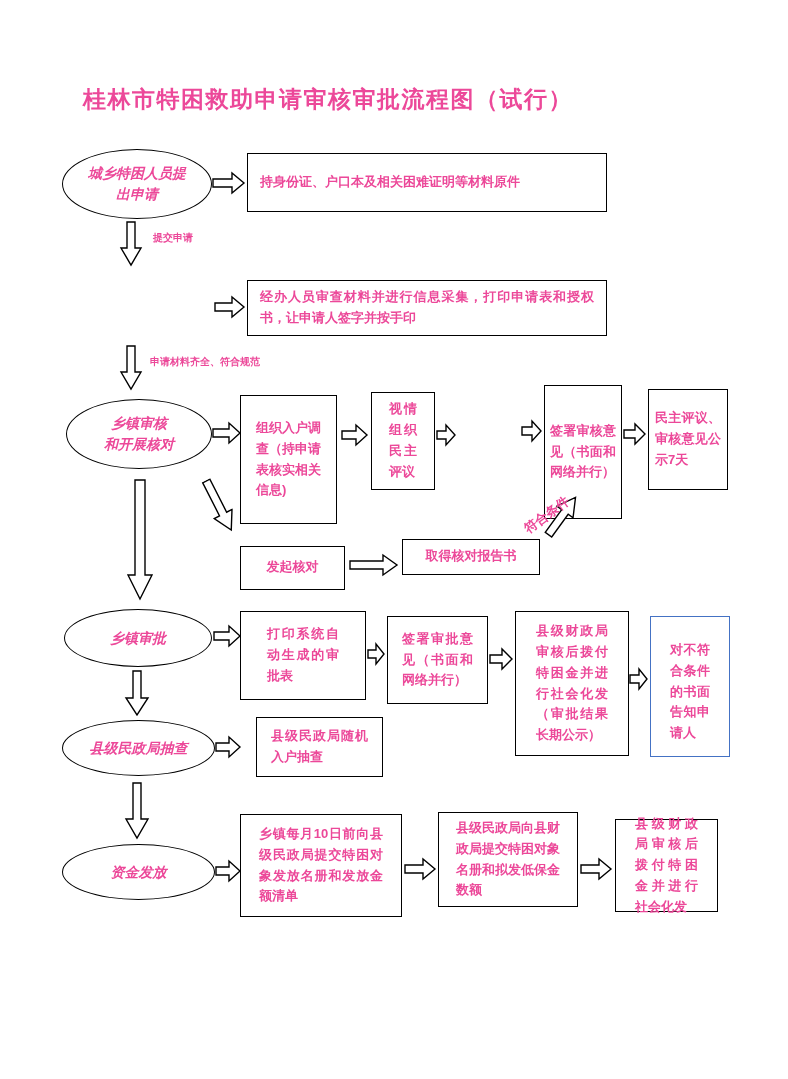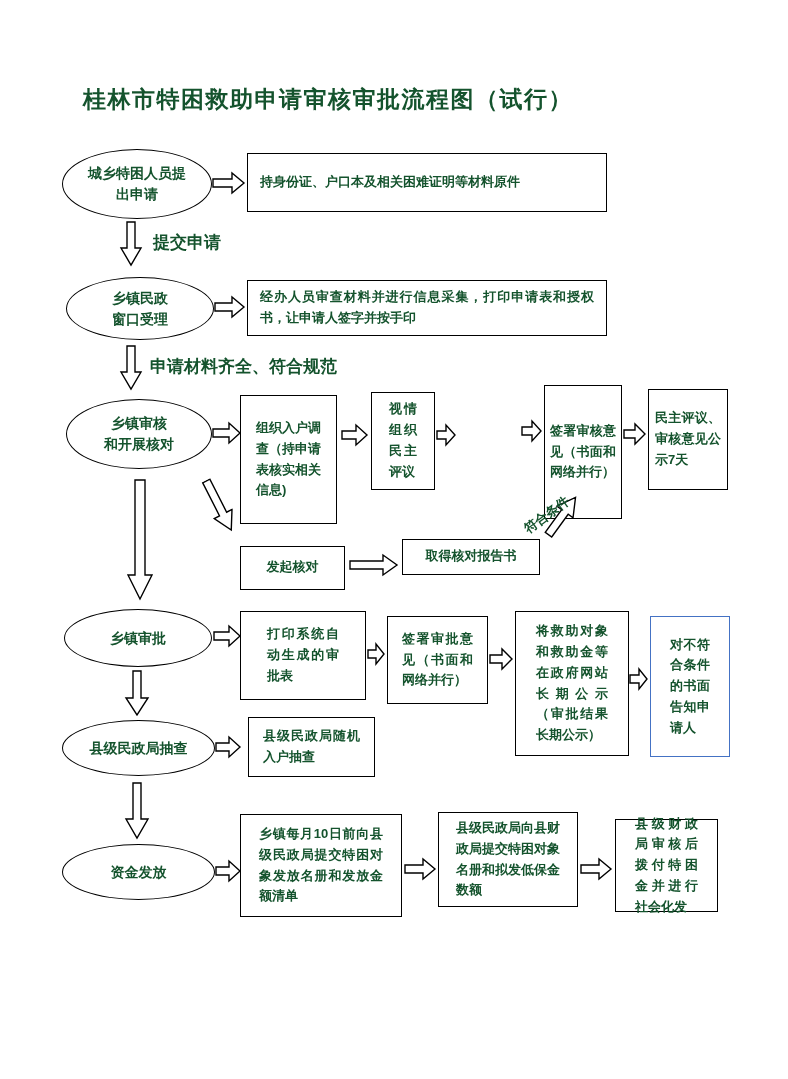--- a/index.html
+++ b/index.html
@@ -1,40 +1,40 @@
 <!DOCTYPE html>
 <html><head>
 <meta charset="utf-8">
 <style>
   * { margin:0; padding:0; box-sizing:border-box; }
   html,body { background:#ffffff; }
   .page {
     position:relative; width:788px; height:1079px; background:#ffffff;
-    font-family:"Liberation Sans","DejaVu Sans",sans-serif; color:#14532d;
+    font-family:"Liberation Sans","DejaVu Sans",sans-serif; color:#ec4899;
     overflow:hidden;
   }
   .abs { position:absolute; }
   .title { font-size:23px; font-weight:bold; letter-spacing:1.5px; white-space:nowrap; }
   .ellipse {
     border:1.6px solid #000; border-radius:50%;
     display:flex; align-items:center; justify-content:center;
-    text-align:center; font-weight:bold; font-size:14px; line-height:1.5;
+    text-align:center; font-weight:bold; font-size:14px; line-height:1.5;font-style:italic;
   }
   .ellipse span { white-space:pre-line; }
   .box {
     border:1.3px solid #000; background:#fff;
     font-size:13px; font-weight:600; line-height:1.6;
     display:flex; align-items:center;
   }
   .box span { display:block; width:100%; text-align:justify; }
   .box.center { justify-content:flex-end;font-family:Liberation Mono, monospace; }
   .box.center span { text-align:center; }
-  .box.blue { border-color:#4472c4; }
+  .box.blue { border-color:#4472c4;align-items:flex-end; }
   .arrow polygon { fill:#ffffff; stroke:#000000; stroke-width:1.4; stroke-linejoin:miter; }
-  .edge-label { font-size:17px; font-weight:bold; white-space:nowrap; }
+  .edge-label { font-size:10px; font-weight:bold; white-space:nowrap; }
 </style>
 </head>
 <body>
 
 <div class="page">
 
   <div class="title abs" style="left:83px;top:84px">桂林市特困救助申请审核审批流程图（试行）</div>
 
   <div class="ellipse abs" style="left:62px;top:149px;width:150px;height:70px;padding:4px 25px">
     <span>城乡特困人员提出申请</span>
@@ -44,24 +44,20 @@
     </svg>
   <div class="box abs" style="left:247px;top:153px;width:360px;height:59px;padding:12px 12px">
     <span style="text-align:left">持身份证、户口本及相关困难证明等材料原件</span>
   </div>
 
   <svg class="arrow abs" style="left:119px;top:221px;width:24px;height:46px" viewBox="0 0 24 46">
       <polygon points="8,1 8,27 2,27 12,44 22,27 16,27 16,1"></polygon>
     </svg>
   <div class="edge-label abs" style="left:153px;top:231px">提交申请</div>
 
-  <div class="ellipse abs" style="left:66px;top:277px;width:148px;height:63px;padding:4px 18px">
-    <span>乡镇民政
-窗口受理</span>
-  </div>
   <svg class="arrow abs" style="left:214px;top:295px;width:32px;height:24px" viewBox="0 0 32 24">
       <polygon points="1,8 18,8 18,2 30,12 18,22 18,16 1,16"></polygon>
     </svg>
   <div class="box abs" style="left:247px;top:280px;width:360px;height:56px;padding:6px 12px">
     <span>经办人员审查材料并进行信息采集，打印申请表和授权书，让申请人签字并按手印</span>
   </div>
 
   <svg class="arrow abs" style="left:119px;top:345px;width:24px;height:46px" viewBox="0 0 24 46">
       <polygon points="8,1 8,27 2,27 12,44 22,27 16,27 16,1"></polygon>
     </svg>
@@ -135,40 +131,40 @@
   <svg class="arrow abs" style="left:367px;top:642px;width:19px;height:24px" viewBox="0 0 19 24">
       <polygon points="1,8 9,8 9,2 17,12 9,22 9,16 1,16"></polygon>
     </svg>
   <div class="box abs" style="left:387px;top:616px;width:101px;height:88px;padding:25px 14px">
     <span>签署审批意见（书面和网络并行）</span>
   </div>
   <svg class="arrow abs" style="left:489px;top:647px;width:25px;height:24px" viewBox="0 0 25 24">
       <polygon points="1,8 13,8 13,2 23,12 13,22 13,16 1,16"></polygon>
     </svg>
   <div class="box abs" style="left:515px;top:611px;width:114px;height:145px;padding:10px 20px">
-    <span>将救助对象和救助金等在政府网站长期公示（审批结果长期公示）</span>
+    <span>县级财政局审核后拨付特困金并进行社会化发（审批结果长期公示）</span>
   </div>
   <svg class="arrow abs" style="left:629px;top:667px;width:20px;height:24px" viewBox="0 0 20 24">
       <polygon points="1,8 10,8 10,2 18,12 10,22 10,16 1,16"></polygon>
     </svg>
   <div class="box blue abs" style="left:650px;top:616px;width:80px;height:141px;padding:12px 19px">
     <span>对不符合条件的书面告知申请人</span>
   </div>
 
   <svg class="arrow abs" style="left:124px;top:670px;width:26px;height:47px" viewBox="0 0 26 47">
       <polygon points="9,1 9,28 2,28 13,45 24,28 17,28 17,1"></polygon>
     </svg>
 
   <div class="ellipse abs" style="left:62px;top:720px;width:153px;height:56px;padding:4px 10px">
     <span>县级民政局抽查</span>
   </div>
   <svg class="arrow abs" style="left:215px;top:735px;width:27px;height:24px" viewBox="0 0 27 24">
       <polygon points="1,8 14,8 14,2 25,12 14,22 14,16 1,16"></polygon>
     </svg>
-  <div class="box abs" style="left:248px;top:717px;width:127px;height:60px;padding:0 14px">
+  <div class="box abs" style="left:256px;top:717px;width:127px;height:60px;padding:0 14px">
     <span>县级民政局随机入户抽查</span>
   </div>
 
   <svg class="arrow abs" style="left:124px;top:782px;width:26px;height:58px" viewBox="0 0 26 58">
       <polygon points="9,1 9,37 2,37 13,56 24,37 17,37 17,1"></polygon>
     </svg>
 
   <div class="ellipse abs" style="left:62px;top:844px;width:153px;height:56px;padding:4px 14px">
     <span>资金发放</span>
   </div>

